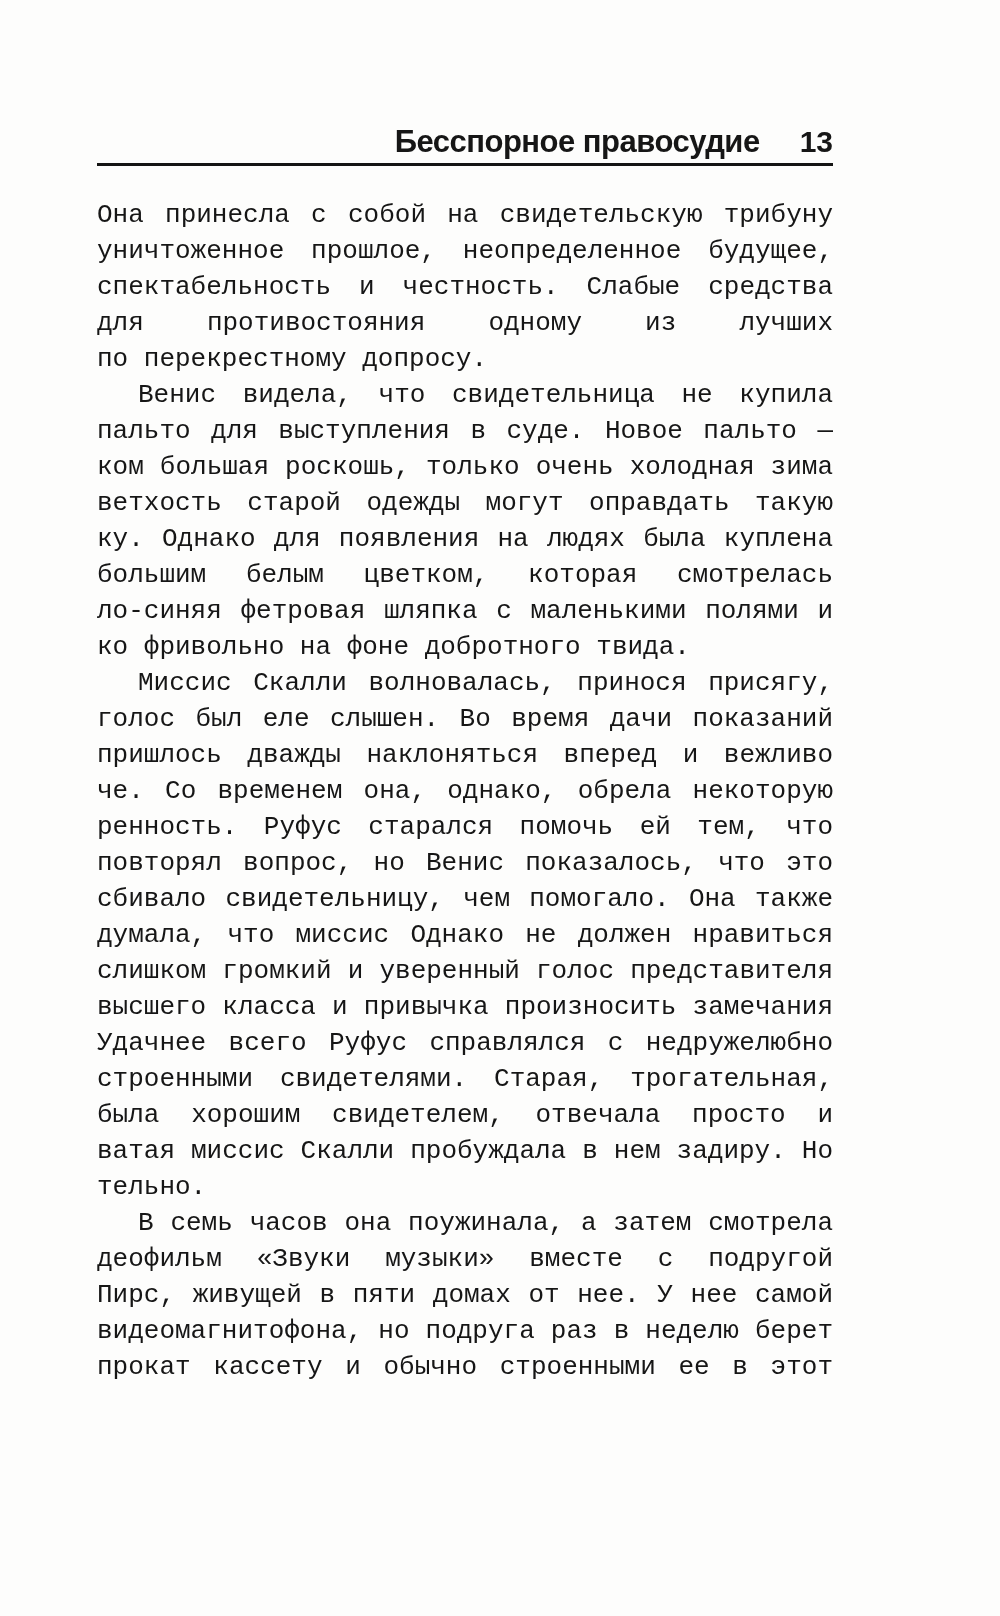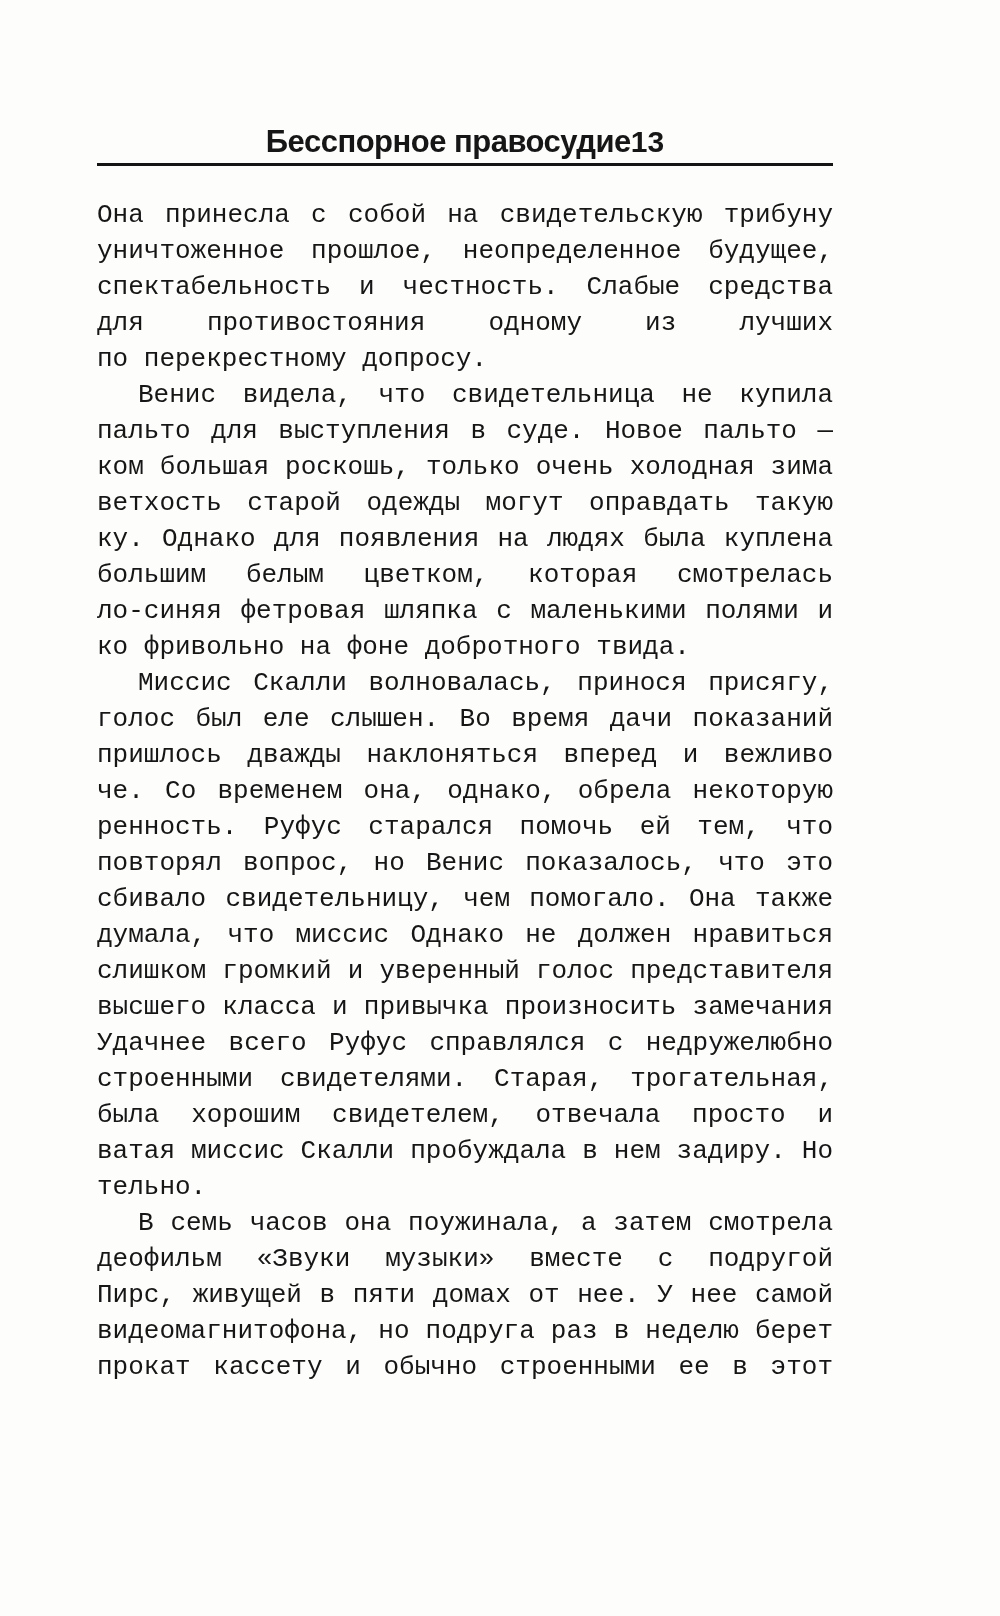--- a/index.html
+++ b/index.html
@@ -12,26 +12,27 @@
     width: 1000px;
     height: 1616px;
     background: #fdfdfc;
     overflow: hidden;
     box-sizing: border-box;
     padding: 126px 167px 0 97px;
     color: #161616;
   }
   .running-header {
     display: flex;
-    justify-content: center;
+    justify-content: flex-end;
     align-items: flex-end;
     border-bottom: 3px solid #141414;
     padding-bottom: 6px;
     font-family: "Liberation Sans", "DejaVu Sans", sans-serif;
     font-weight: 700;
+    gap: 40px;
   }
   .running-title {
     font-size: 31px;
     letter-spacing: -0.5px;
     line-height: 1;
   }
   .page-number {
     font-size: 30px;
     line-height: 1;
   }

